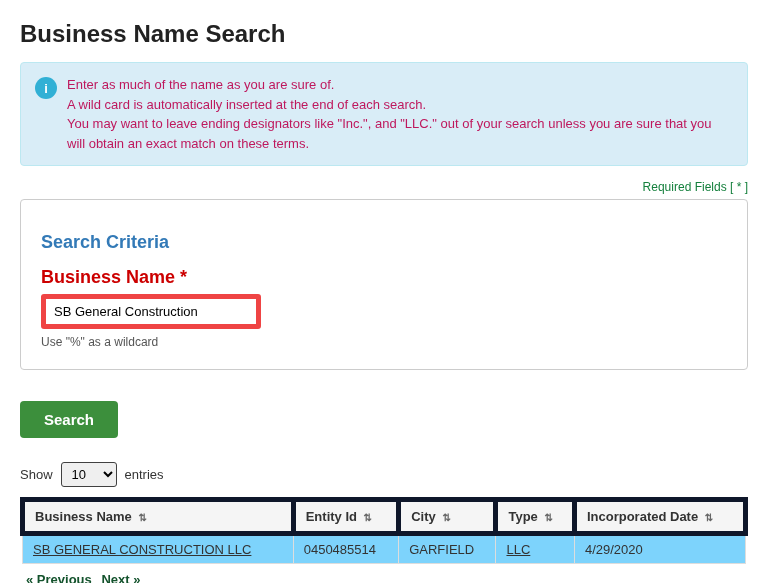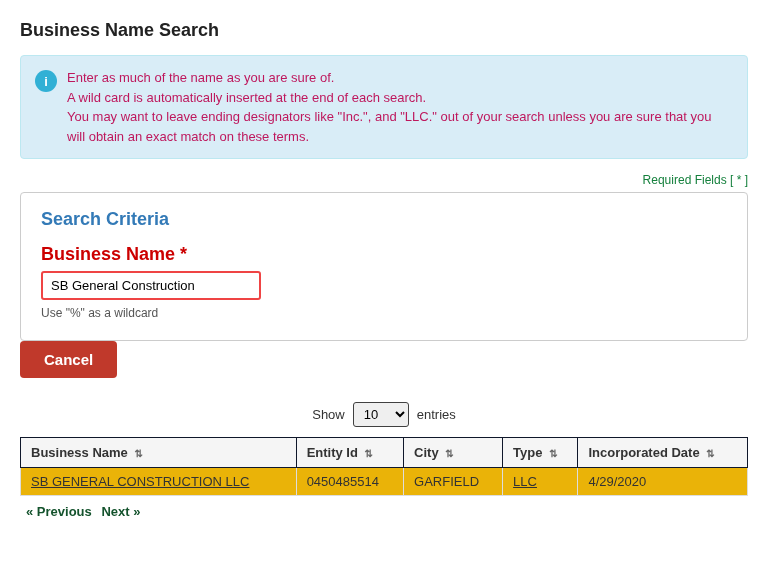--- a/index.html
+++ b/index.html
@@ -6,21 +6,21 @@
     body {
       font-family: Arial, sans-serif;
       font-size: 14px;
       background: #fff;
       color: #333;
       padding: 20px;
       width: 768px;
     }
 
     h1 {
-      font-size: 18px;
+      font-size: 24px;
       font-weight: bold;
       color: #222;
       margin-bottom: 14px;
     }
 
     .info-box {
       background: #d9edf7;
       border: 1px solid #bce8f1;
       border-radius: 4px;
       padding: 12px 14px;
@@ -54,22 +54,22 @@
     .required-note {
       text-align: right;
       font-size: 12px;
       color: #15803d;
       margin-bottom: 5px;
     }
 
     .search-criteria-box {
       border: 1px solid #ccc;
       border-radius: 4px;
-      padding: 16px 20px 20px;
-      margin-bottom: 0;
+      padding: 32px 20px 20px;
+      margin-bottom: 31px;
     }
 
     .search-criteria-title {
       font-size: 18px;
       font-weight: bold;
       color: #337ab7;
       margin-bottom: 14px;
     }
 
     .field-label {
@@ -79,21 +79,21 @@
     }
 
     .field-label span {
       color: #c00;
     }
 
     .text-input {
       display: block;
       width: 220px;
       padding: 5px 8px;
-      border: 2px solid #ef4444;
+      border: 5px solid #ef4444;
       border-radius: 3px;
       font-size: 13px;
       margin-bottom: 6px;
     }
 
     .wildcard-hint {
       font-size: 12px;
       color: #555;
     }
 
@@ -125,60 +125,59 @@
       font-weight: bold;
       cursor: pointer;
     }
 
     .show-entries-row {
       display: flex;
       align-items: center;
       gap: 8px;
       margin-bottom: 10px;
       font-size: 13px;
-      justify-content: center;
     }
 
     .show-select {
       border: 1px solid #404040;
       border-radius: 3px;
       padding: 3px 6px;
       font-size: 13px;
     }
 
     .results-table {
       width: 100%;
       border-collapse: collapse;
       font-size: 13px;
       margin-bottom: 8px;
     }
 
     .results-table th {
       background: #f5f5f5;
-      border: 1px solid #0f172a;
+      border: 5px solid #0f172a;
       padding: 7px 10px;
       text-align: left;
       font-weight: bold;
       white-space: nowrap;
     }
 
     .results-table th .sort-arrows {
       display: inline-block;
       font-size: 10px;
       margin-left: 3px;
       color: #666;
     }
 
     .results-table td {
       border: 1px solid #ddd;
       padding: 6px 10px;
     }
 
     .results-table tr.data-row td {
-      background: #eab308;
+      background: #7dd3fc;
     }
 
     .underline-cell {
       text-decoration: underline;
       color: #333;
     }
 
     .pagination-row {
       display: flex;
       justify-content: space-between;
@@ -212,21 +211,21 @@
     <span>Business Name</span>
     <span> <span style="color:#c00">*</span></span>
   </div>
 
   <input class="text-input" type="text" value="SB General Construction" style="">
 
   <div class="wildcard-hint">Use "%" as a wildcard</div>
 </div>
 
 <div class="buttons-row">
-  <button class="btn-cancel">Cancel</button>
+  <button class="btn-search">Search</button>
 </div>
 
 <div class="show-entries-row">
   <span>Show</span>
   <select class="show-select">
     <option>10</option>
     <option>25</option>
     <option>50</option>
     <option>100</option>
   </select>

